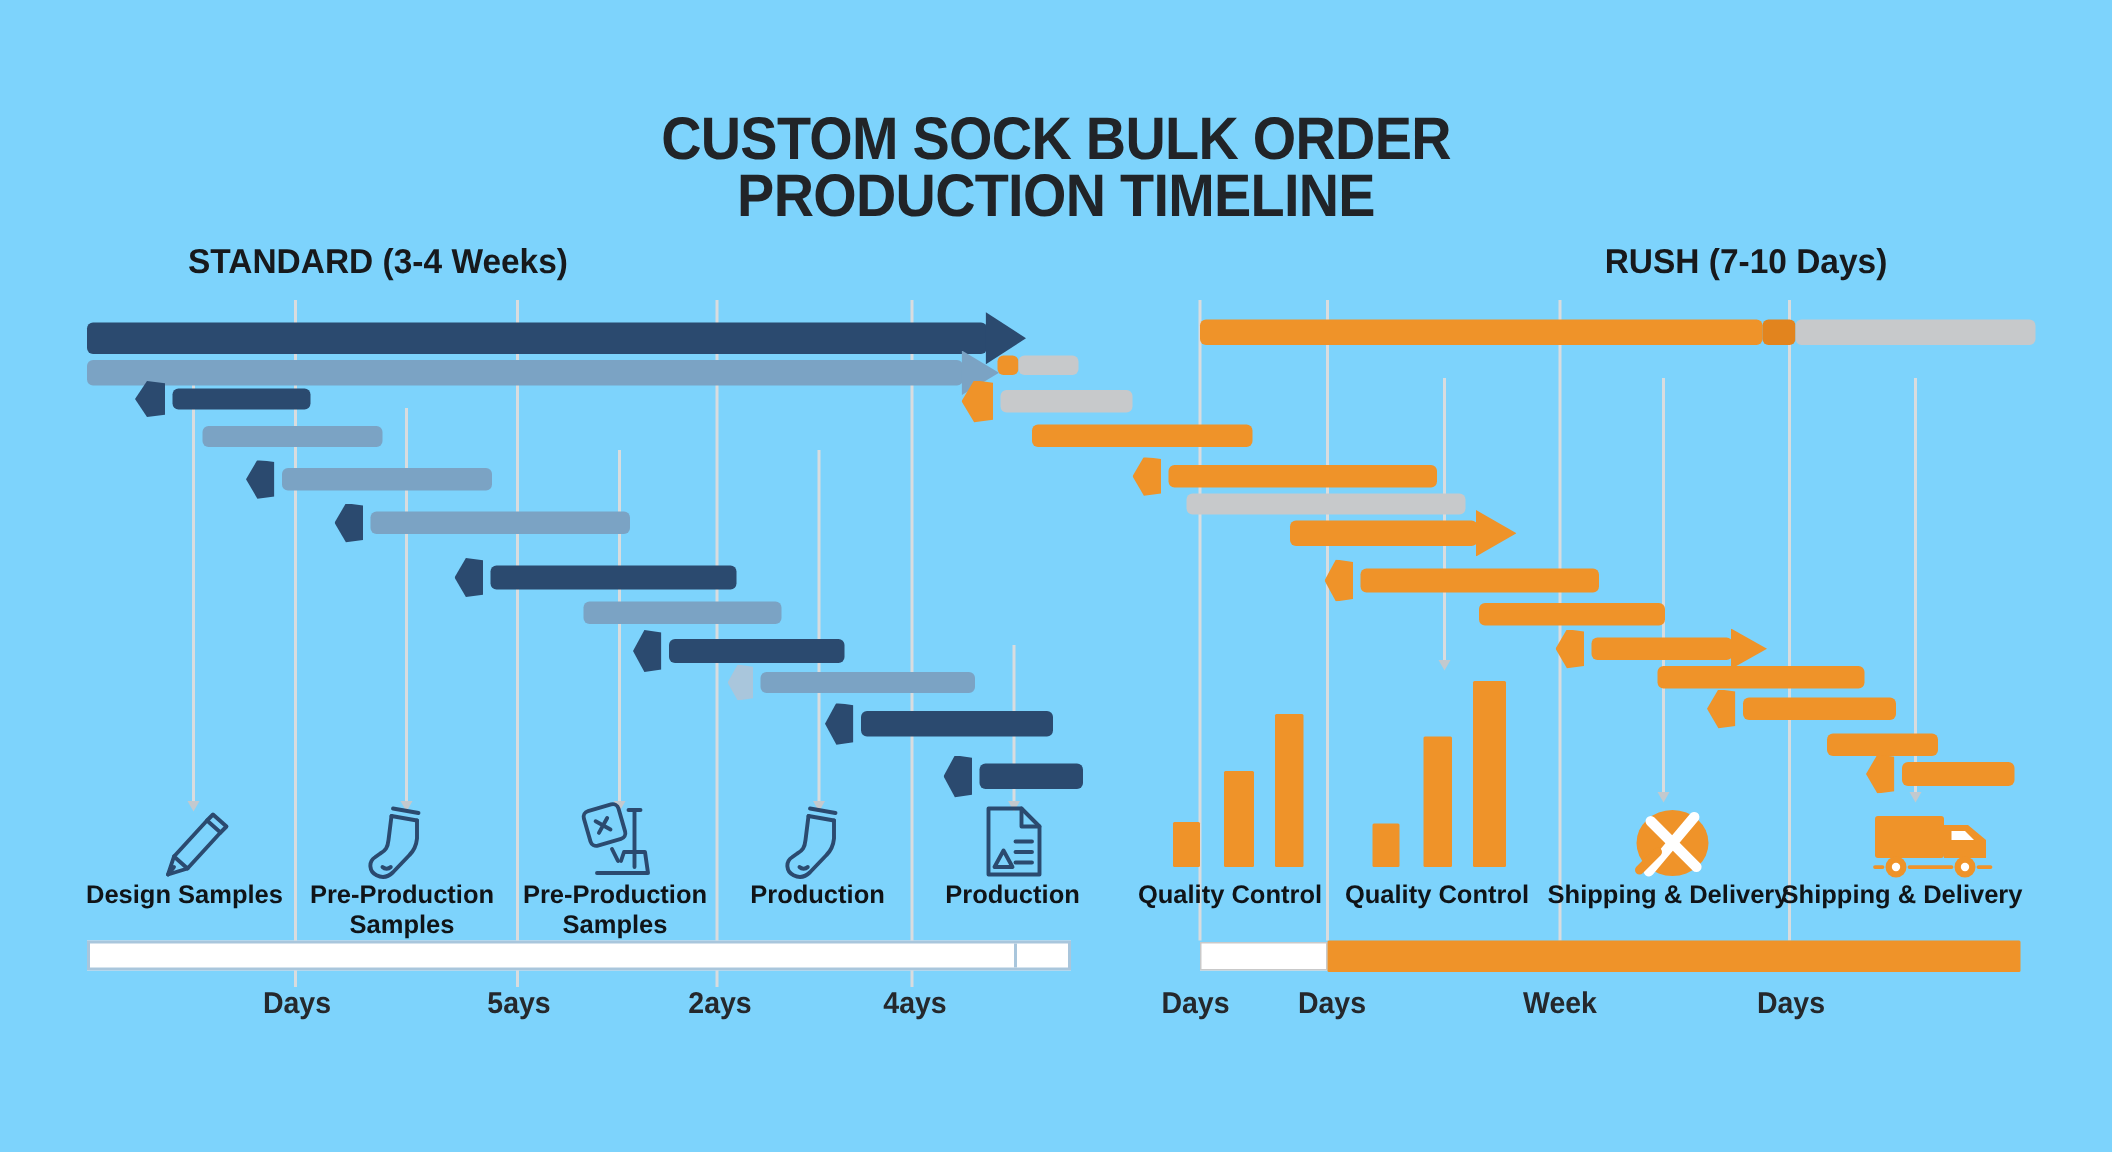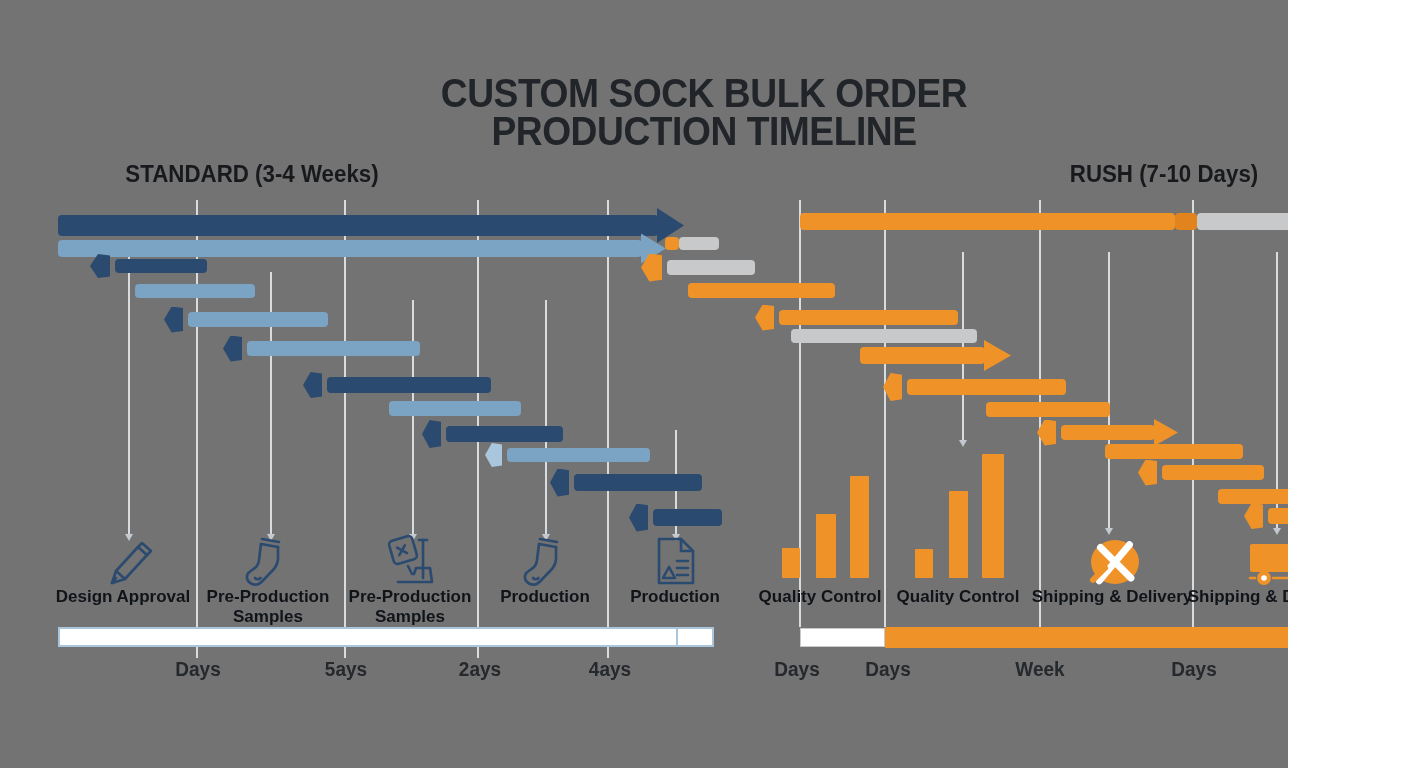--- a/index.html
+++ b/index.html
@@ -1,17 +1,17 @@
 <!DOCTYPE html>
 <html><head>
 <meta charset="utf-8">
 <style>
   html,body{margin:0;padding:0;background:#ffffff;}
   #stage{
-    position:relative;width:1288px;height:768px;background:#737373;overflow:hidden;
+    position:relative;width:1408px;height:768px;background:#7dd3fc;overflow:hidden;
     font-family:"Liberation Sans", sans-serif;color:#1b1e22;
   }
   .title-line{
     position:absolute;left:0;width:1408px;text-align:center;
     font-weight:bold;font-size:40px;line-height:38px;color:#212428;
     transform:scaleX(0.93);letter-spacing:-0.5px;
   }
   .section-heading{
     position:absolute;transform:translateX(-50%) scaleX(0.97);
     font-weight:bold;font-size:23px;color:#17191c;white-space:nowrap;
@@ -136,21 +136,21 @@
       <path d="M48 12 L64 12 L76 22 L76 34 L48 34 Z" fill="#ef9329"></path>
       <path d="M53 16 L62 16 L68 22 L53 22 Z" fill="#ffffff"></path>
       <circle cx="16" cy="40" r="7" fill="#ef9329"></circle>
       <circle cx="16" cy="40" r="2.8" fill="#ffffff"></circle>
       <circle cx="62" cy="40" r="7" fill="#ef9329"></circle>
       <circle cx="62" cy="40" r="2.8" fill="#ffffff"></circle>
       <path d="M2 40 L7 40 M25 40 L53 40 M71 40 L79 40" stroke="#ef9329" stroke-width="2.5" stroke-linecap="round"></path>
     </svg>
   </div>
 
-  <div class="caption" style="left:123px;top:587px;width:150px;">Design Approval</div>
+  <div class="caption" style="left:123px;top:587px;width:150px;">Design Samples</div>
   <div class="caption" style="left:268px;top:587px;width:130px;">Pre-Production Samples</div>
   <div class="caption" style="left:410px;top:587px;width:130px;">Pre-Production Samples</div>
   <div class="caption" style="left:545px;top:587px;width:150px;">Production</div>
   <div class="caption" style="left:675px;top:587px;width:150px;">Production</div>
   <div class="caption" style="left:820px;top:587px;width:160px;">Quality Control</div>
   <div class="caption" style="left:958px;top:587px;width:160px;">Quality Control</div>
   <div class="caption" style="left:1112px;top:587px;width:164px;">Shipping &amp; Delivery</div>
   <div class="caption" style="left:1268px;top:587px;width:164px;">Shipping &amp; Delivery</div>
 <div class="gridline" style="left: 196.25px; top: 200px; height: 458px;"></div>
     <div class="gridline" style="left: 344.25px; top: 200px; height: 458px;"></div>

